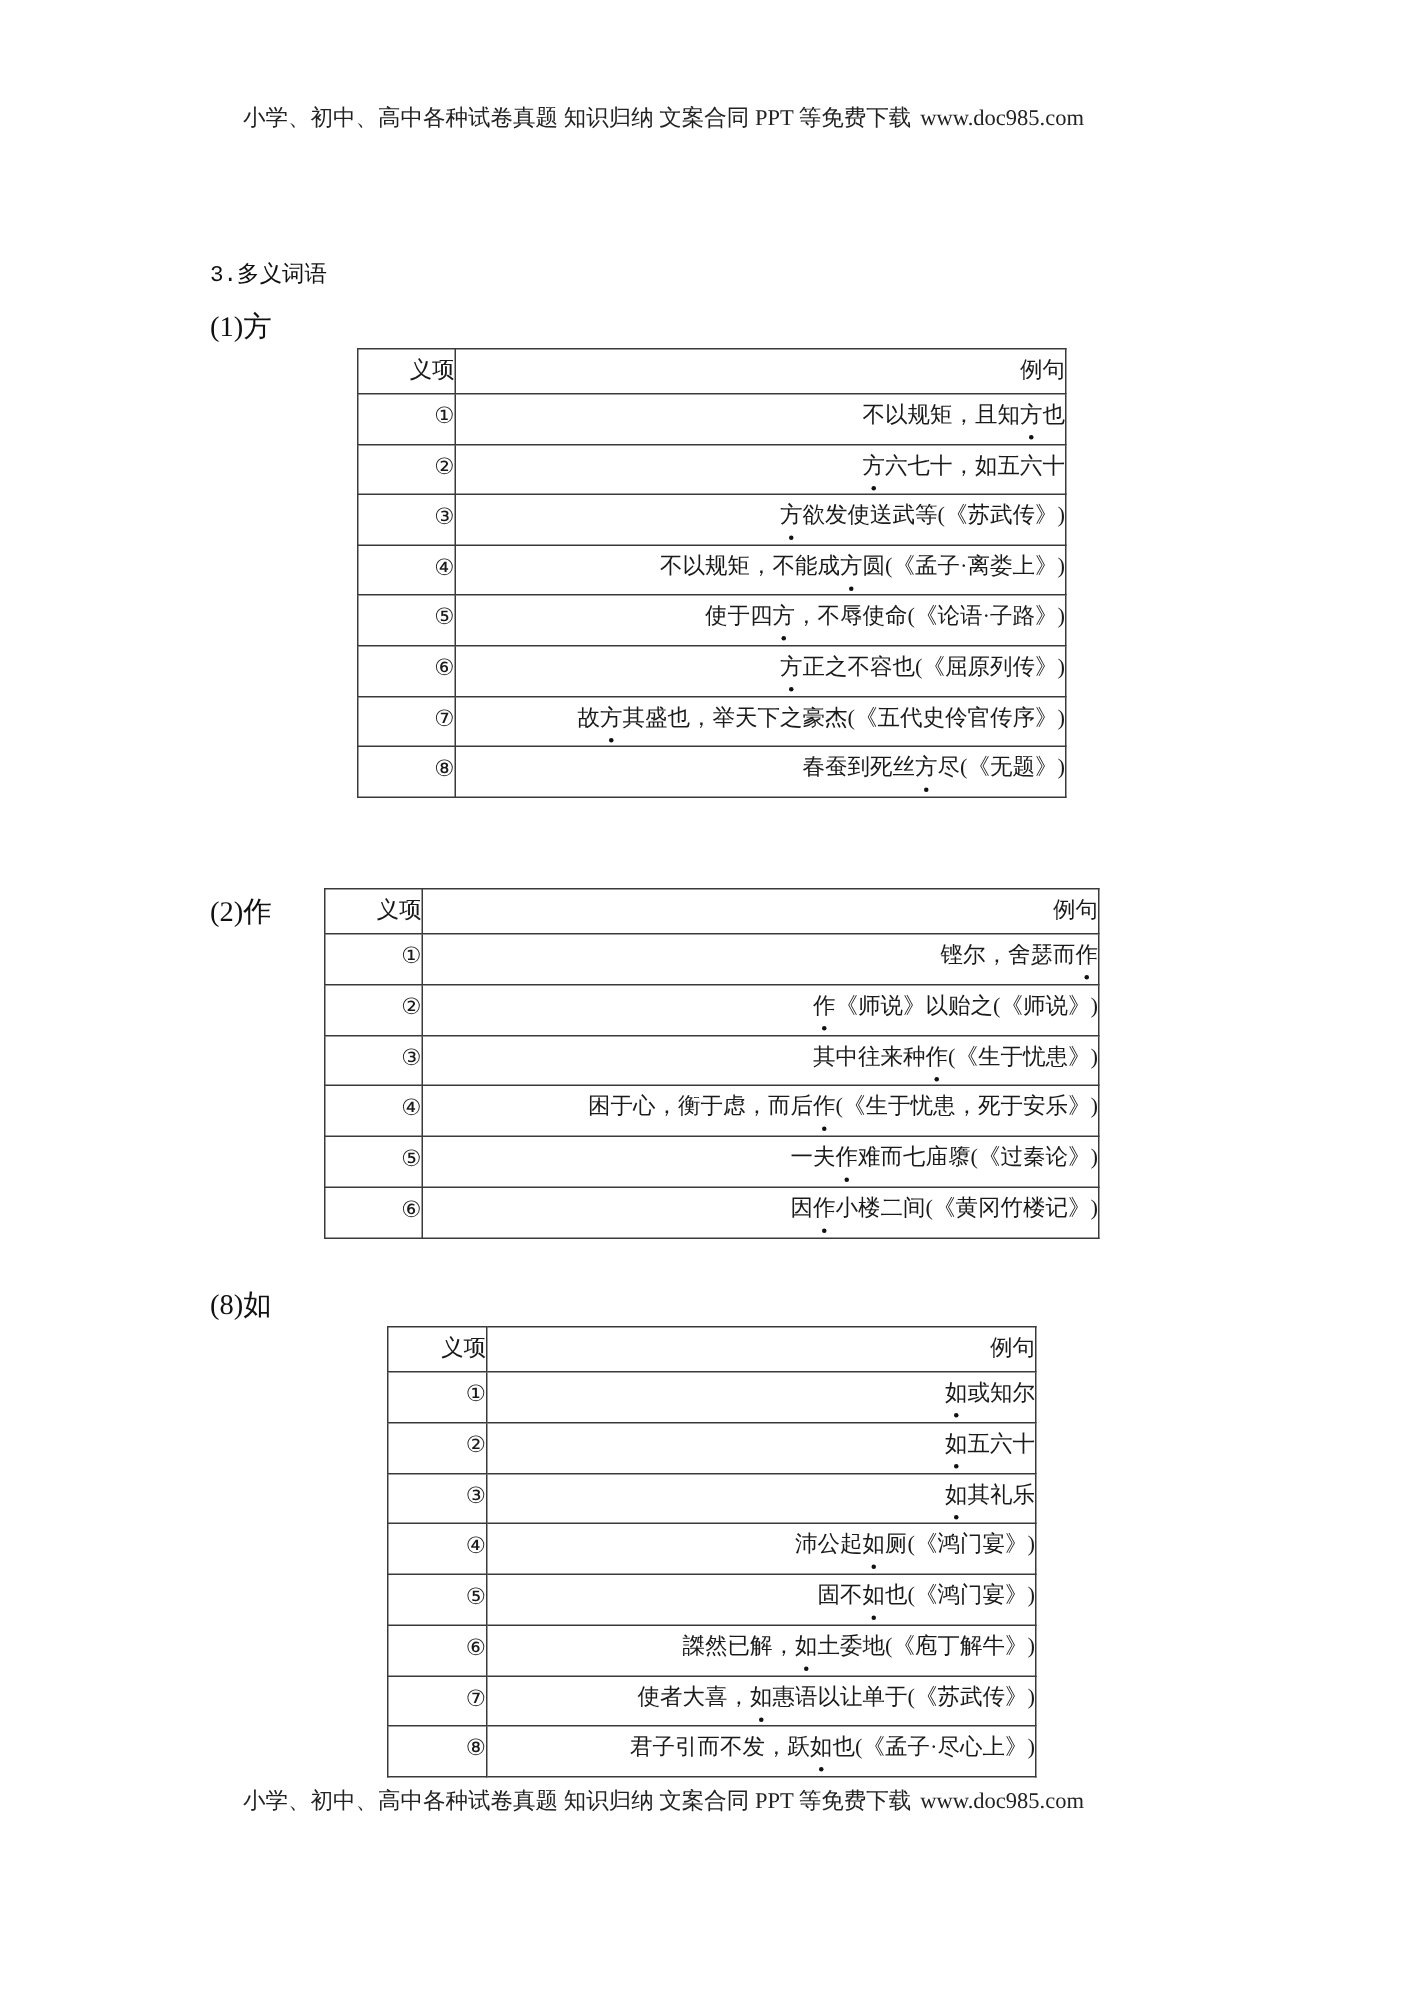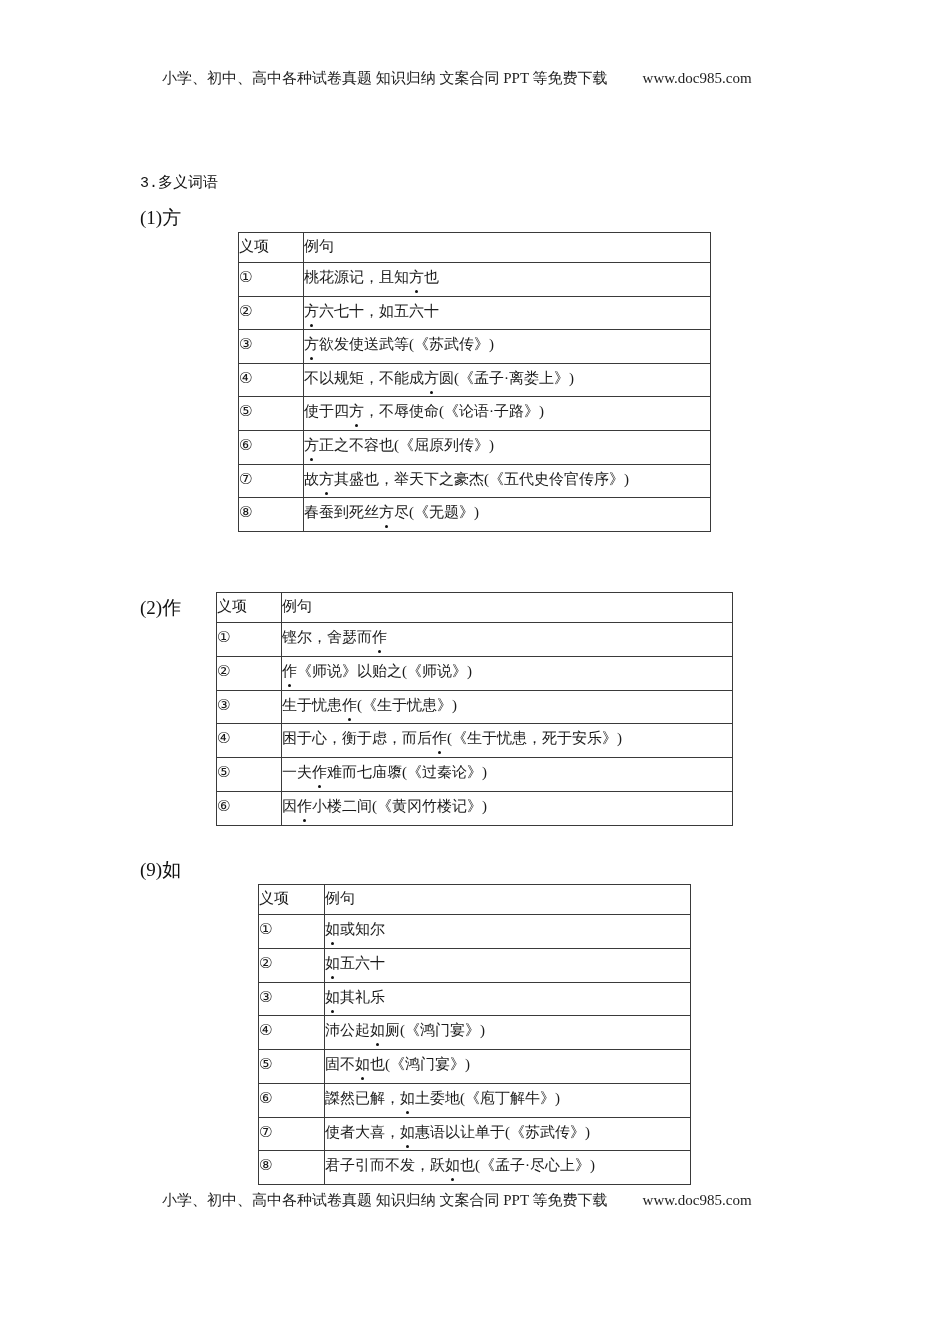--- a/index.html
+++ b/index.html
@@ -14,40 +14,40 @@
     position: absolute;
     left: 162px;
     width: 640px;
     font-size: 15px;
     white-space: nowrap;
     letter-spacing: 0px;
     color: #222;
   }
   .header-line { top: 69px; }
   .footer-line { top: 1191px; }
-  .header-line .site, .footer-line .site { margin-left: 35px; }
+  .header-line .site, .footer-line .site { margin-left: 6px; }
 
   .section-title {
     position: absolute;
     left: 140px;
     font-size: 19px;
     color: #111;
     white-space: nowrap;
   }
   .section-title.main { top: 173px; font-family: Liberation Mono, monospace; font-size: 15px; }
 
   table.sense-table {
     position: absolute;
     border-collapse: collapse;
     table-layout: fixed;
     font-size: 15px;
   }
   table.sense-table td, table.sense-table th {
     border: 1.5px solid #3a3a3a;
-    text-align: left;
+    text-align: right;
     vertical-align: top;
     font-weight: normal;
     overflow: visible;
     white-space: nowrap;
   }
   table.sense-table th {
     height: 30px;
     padding-top: 4px;
     font-size: 15px;
   }
@@ -103,21 +103,21 @@
     </colgroup>
   <thead>
     <tr>
       <th>义项</th>
       <th>例句</th>
     </tr>
   </thead>
   <tbody>
   <tr>
     <td class="num">①</td>
-    <td><span>桃花源记，且知</span><span class="emph">方</span><span>也</span></td>
+    <td><span>不以规矩，且知</span><span class="emph">方</span><span>也</span></td>
   </tr>
 
   <tr>
     <td class="num">②</td>
     <td><span></span><span class="emph">方</span><span>六七十，如五六十</span></td>
   </tr>
 
   <tr>
     <td class="num">③</td>
     <td><span></span><span class="emph">方</span><span>欲发使送武等(《苏武传》)</span></td>
@@ -168,41 +168,41 @@
     <td><span>铿尔，舍瑟而</span><span class="emph">作</span><span></span></td>
   </tr>
 
   <tr>
     <td class="num">②</td>
     <td><span></span><span class="emph">作</span><span>《师说》以贻之(《师说》)</span></td>
   </tr>
 
   <tr>
     <td class="num">③</td>
-    <td><span>生于忧患</span><span class="emph">作</span><span>(《生于忧患》)</span></td>
+    <td><span>其中往来种</span><span class="emph">作</span><span>(《生于忧患》)</span></td>
   </tr>
 
   <tr>
     <td class="num">④</td>
     <td><span>困于心，衡于虑，而后</span><span class="emph">作</span><span>(《生于忧患，死于安乐》)</span></td>
   </tr>
 
   <tr>
     <td class="num">⑤</td>
     <td><span>一夫</span><span class="emph">作</span><span>难而七庙隳(《过秦论》)</span></td>
   </tr>
 
   <tr>
     <td class="num">⑥</td>
     <td><span>因</span><span class="emph">作</span><span>小楼二间(《黄冈竹楼记》)</span></td>
   </tr>
 </tbody>
 </table>
 
-<div class="section-title" style="top:857px;">(9)如</div>
+<div class="section-title" style="top:857px;">(8)如</div>
 <table class="sense-table" id="table-ru">
   <colgroup>
       <col class="c1">
       <col>
     </colgroup>
   <thead>
     <tr>
       <th>义项</th>
       <th>例句</th>
     </tr>

